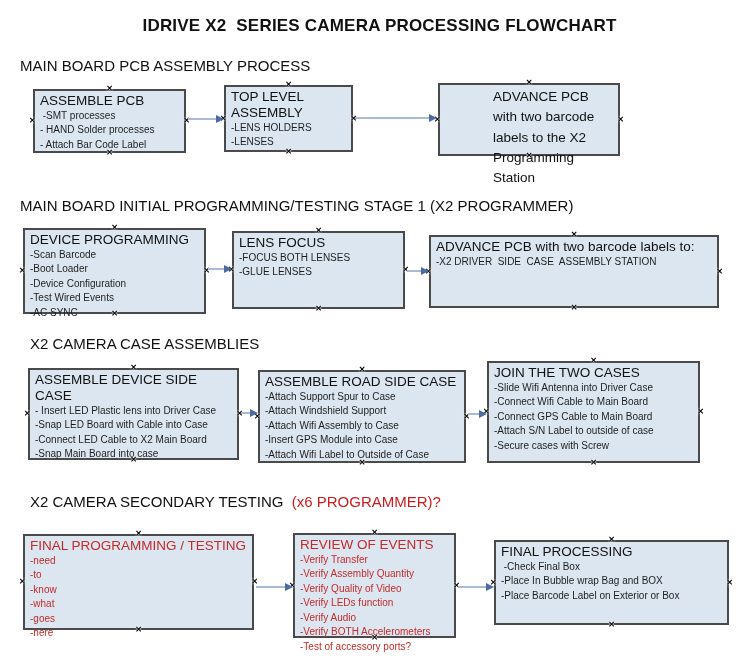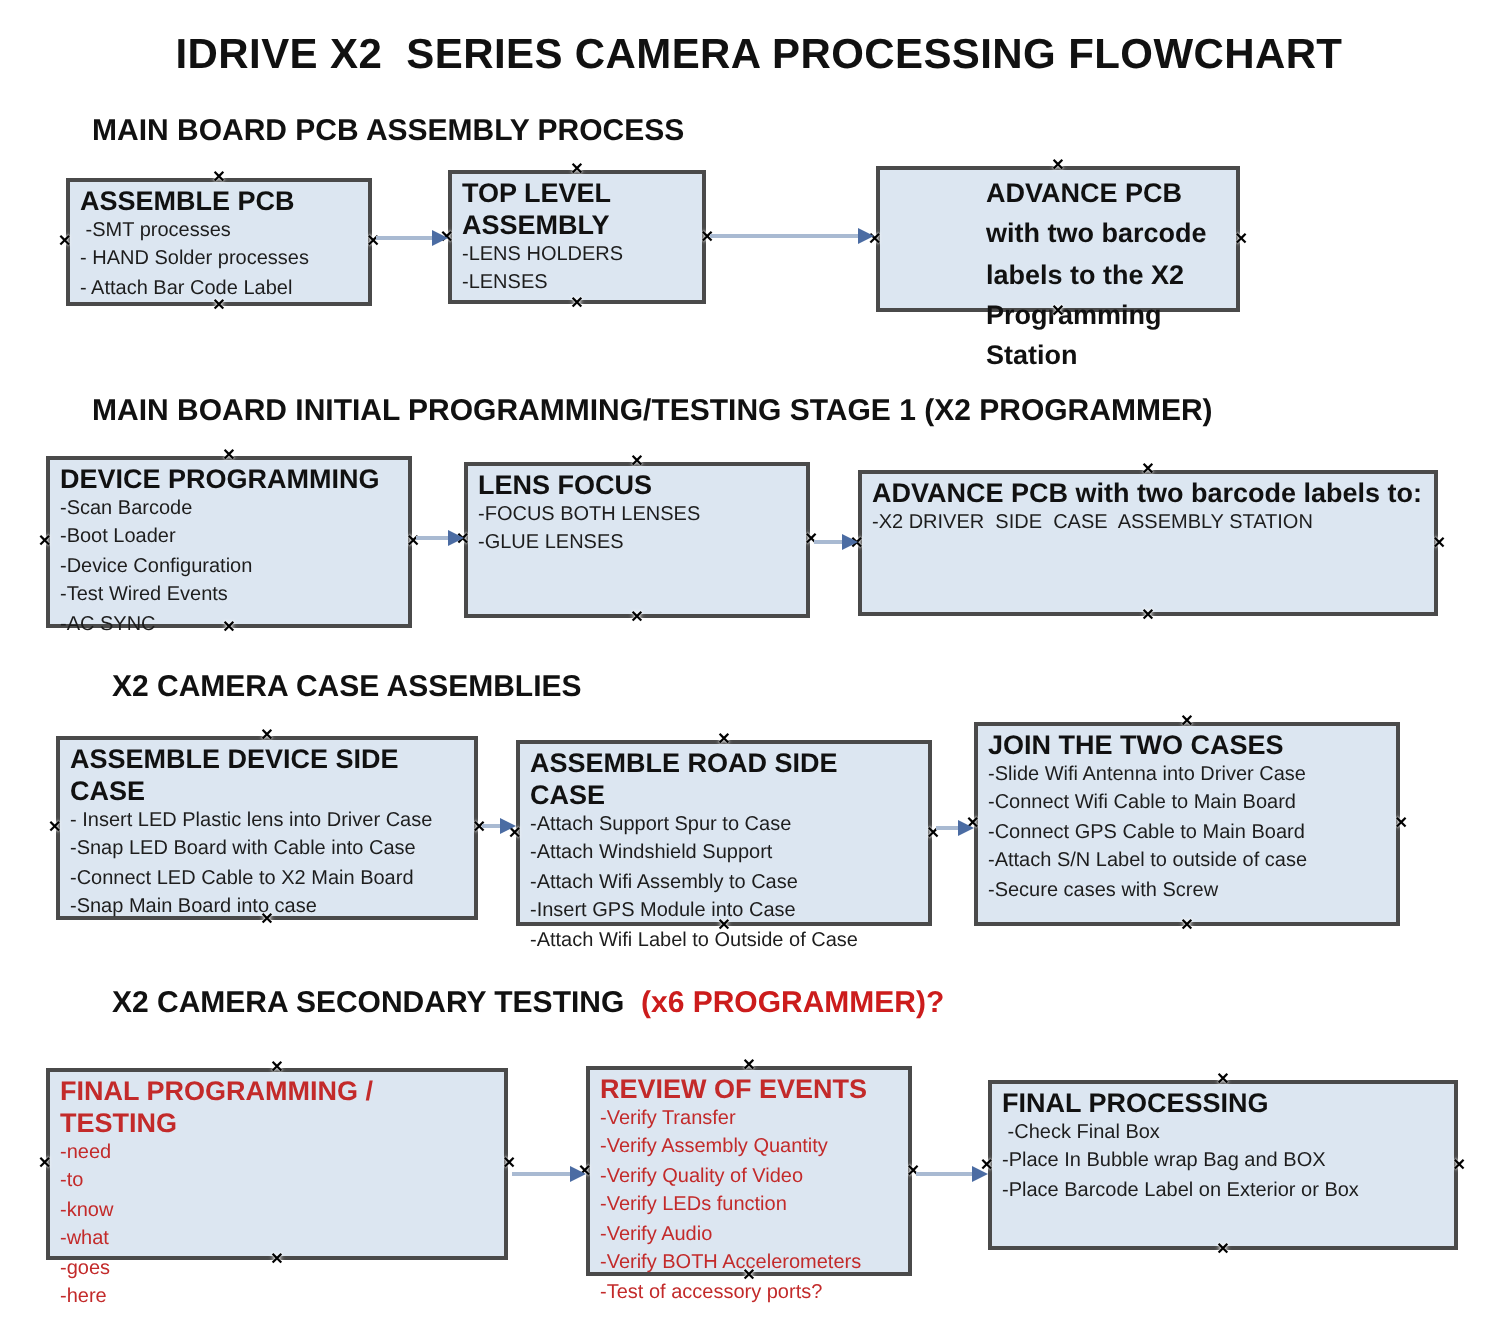--- a/index.html
+++ b/index.html
@@ -2,36 +2,36 @@
 <html style="--box-fill: #dce6f1; --box-border: #4a4a4a; --arrow-line: #a9bad2; --arrow-head: #4b6ca3; --red-heading: #cc1c1c; --red-text: #c32a2a;"><head>
 <meta charset="utf-8">
 <style>
   html,body{margin:0;padding:0;background:#fff;}
   #canvas{
     position:relative;width:747px;height:662px;background:#fff;overflow:hidden;
     font-family:"Liberation Sans", sans-serif;color:#141414;
   }
   .page-title{
     position:absolute;left:0;right:0;top:16px;text-align:center;
-    font-size:21px;font-weight:bold;white-space:pre;letter-spacing:.2px;color:#111;padding-left:12px;
-  }
-  .section-heading{position:absolute;font-size:15px;font-weight:bold;white-space:pre;color:#111;margin-left:26px;}
+    font-size:17px;font-weight:bold;white-space:pre;letter-spacing:.2px;color:#111;padding-left:12px;
+  }
+  .section-heading{position:absolute;font-size:15px;font-weight:normal;white-space:pre;color:#111;}
   .s1-h{left:20px;top:57px}
   .s2-h{left:20px;top:197px}
   .s3-h{left:30px;top:335px}
   .s4-h{left:30px;top:493px}
   .section-heading .hred{color:var(--red-heading,#cc1c1c);text-align:center;}
 
   .box{
     position:absolute;box-sizing:border-box;
     background:var(--box-fill,#dce6f1);
     border:2px solid var(--box-border,#4a4a4a);
     padding:2px 4px 2px 5px;overflow:visible;
   }
-  .box-title{font-size:13.5px;font-weight:bold;line-height:1.18;white-space:pre-wrap;color:#111;}
+  .box-title{font-size:13.5px;font-weight:normal;line-height:1.18;white-space:pre-wrap;color:#111;}
   .box-item{font-size:10px;line-height:14.5px;white-space:pre-wrap;color:#1d1d1d;}
   .box.red .box-title,.box.red .box-item{color:var(--red-text,#c32a2a);}
 
   
   .s1-b1{left:33px;top:89px;width:153px;height:64px}
   .s1-b2{left:224px;top:85px;width:129px;height:67px}
   .s1-b3{left:438px;top:83px;width:182px;height:73px}
   .s1-b3 .box-title{line-height:1.5;margin-left:48px;}
   .s2-b1{left:23px;top:228px;width:183px;height:86px}
   .s2-b2{left:232px;top:231px;width:173px;height:78px}

